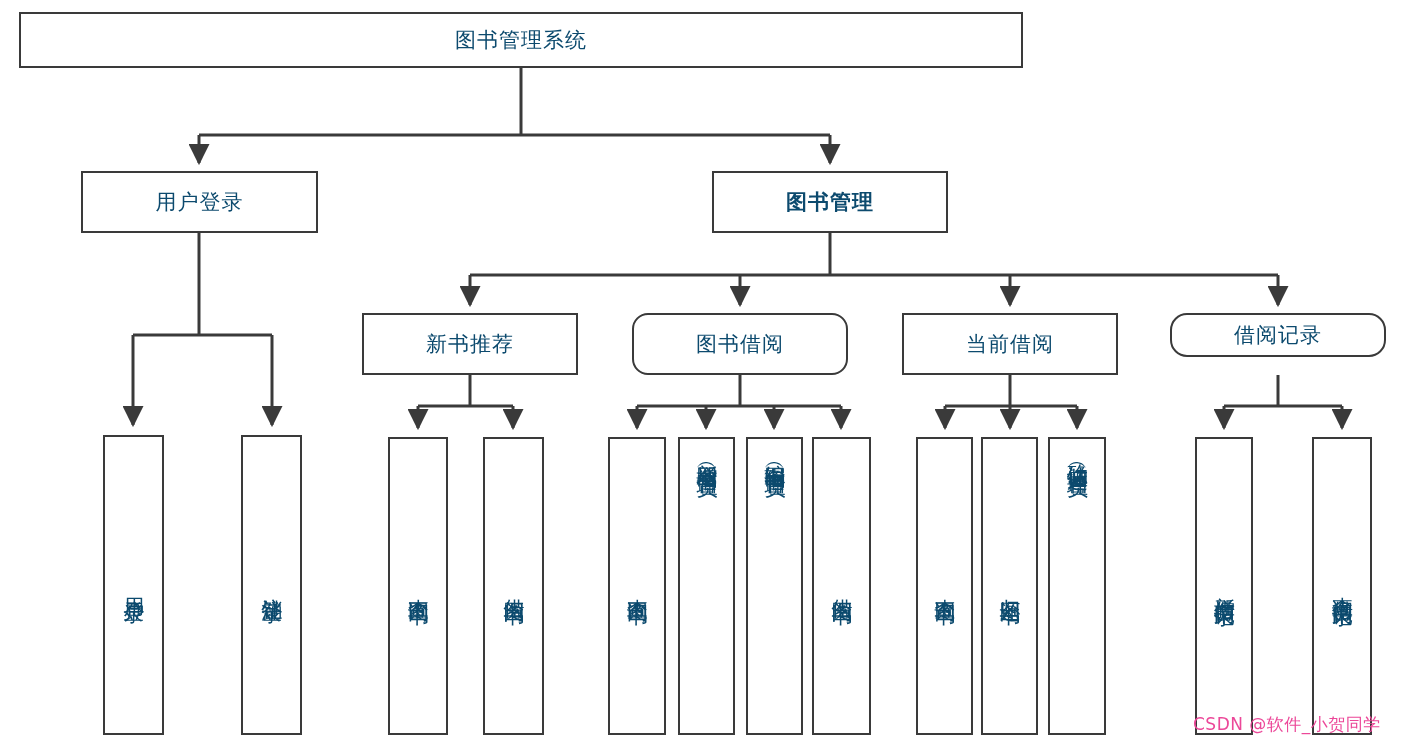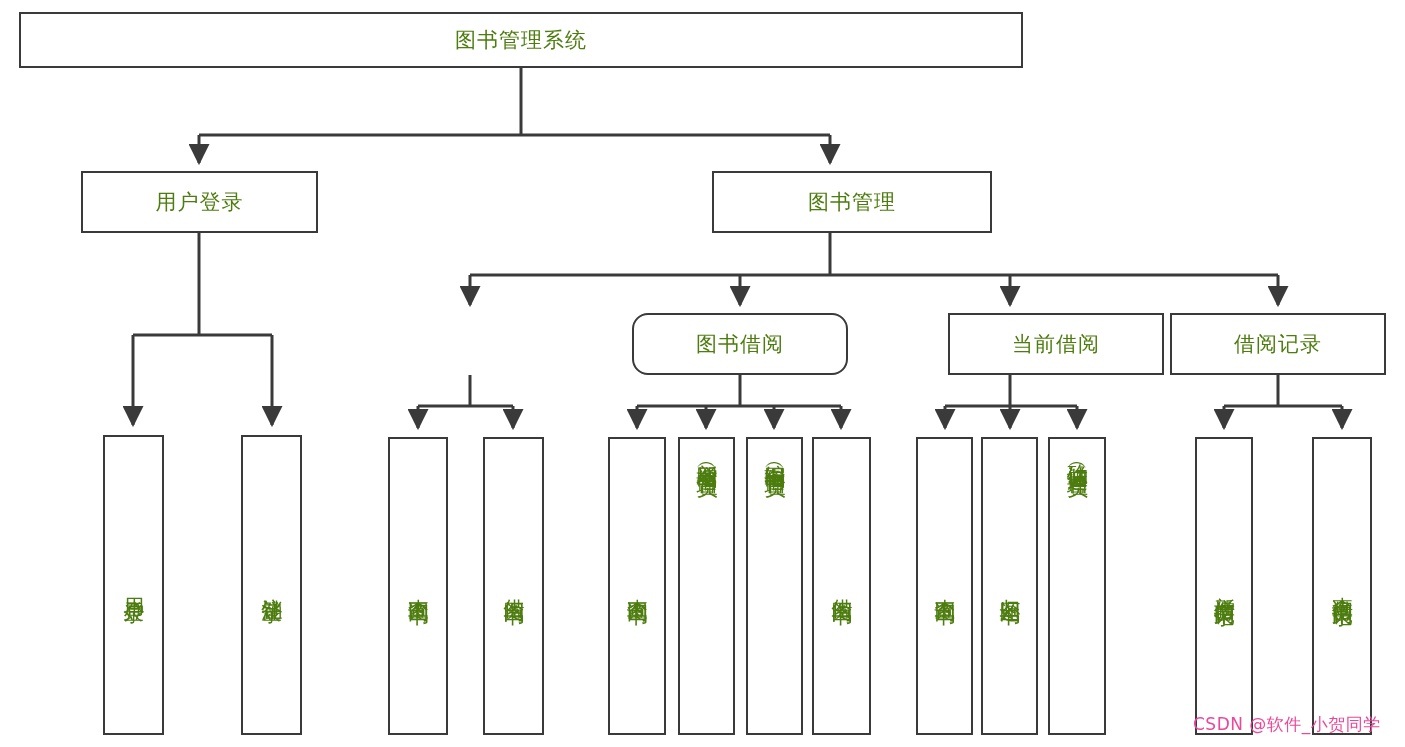--- a/index.html
+++ b/index.html
@@ -25,21 +25,21 @@
     height: 747px;
   }
   .node {
     position: absolute;
     box-sizing: border-box;
     border: 2px solid #3a3a3a;
     background: #ffffff;
     display: flex;
     align-items: center;
     justify-content: center;
-    color: #4d7c0f;
+    color: #0c4a6e;
   }
   .node.horiz {
     font-size: 21px;
     letter-spacing: 1px;
   }
   .node.vert {
     align-items: flex-start;
     justify-content: center;
     padding-top: 8px;
   }
@@ -120,31 +120,34 @@
     </g>
   </svg>
 
   <div class="node horiz" style="left:19px; top:12px; width:1004px; height:56px;">
     <span>图书管理系统</span>
   </div>
 
   <div class="node horiz" style="left:81px; top:171px; width:237px; height:62px;">
     <span>用户登录</span>
   </div>
-  <div class="node horiz" style="left:712px; top:171px; width:280px; height:62px;">
+  <div class="node horiz" style="left:712px; top:171px; width:236px; height:62px;font-weight:bold;">
     <span>图书管理</span>
   </div>
 
+  <div class="node horiz" style="left:362px; top:313px; width:216px; height:62px;">
+    <span>新书推荐</span>
+  </div>
   <div class="node horiz" style="left:632px; top:313px; width:216px; height:62px;border-radius:16px;">
     <span>图书借阅</span>
   </div>
-  <div class="node horiz" style="left:902px; top:313px; width:216px; height:62px;margin-left:46px;">
+  <div class="node horiz" style="left:902px; top:313px; width:216px; height:62px;">
     <span>当前借阅</span>
   </div>
-  <div class="node horiz" style="left:1170px; top:313px; width:216px; height:62px;">
+  <div class="node horiz" style="left:1170px; top:313px; width:216px; height:44px;border-radius:17px;">
     <span>借阅记录</span>
   </div>
 
   <div class="node vert center" style="left:103px; top:435px; width:61px; height:300px;">
     <span class="vlabel">用户登录</span>
   </div>
   <div class="node vert center" style="left:241px; top:435px; width:61px; height:300px;">
     <span class="vlabel">注销登录</span>
   </div>
 

